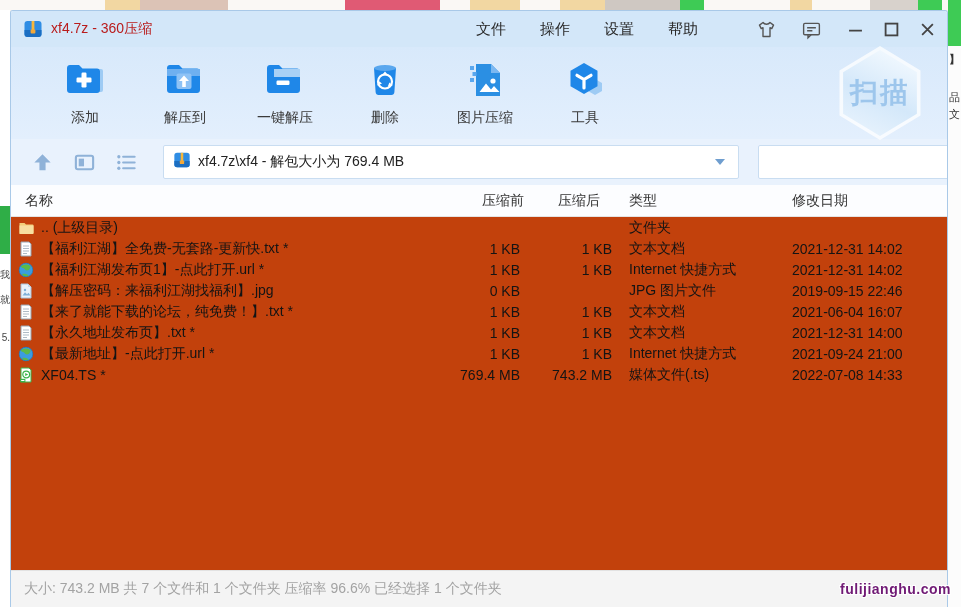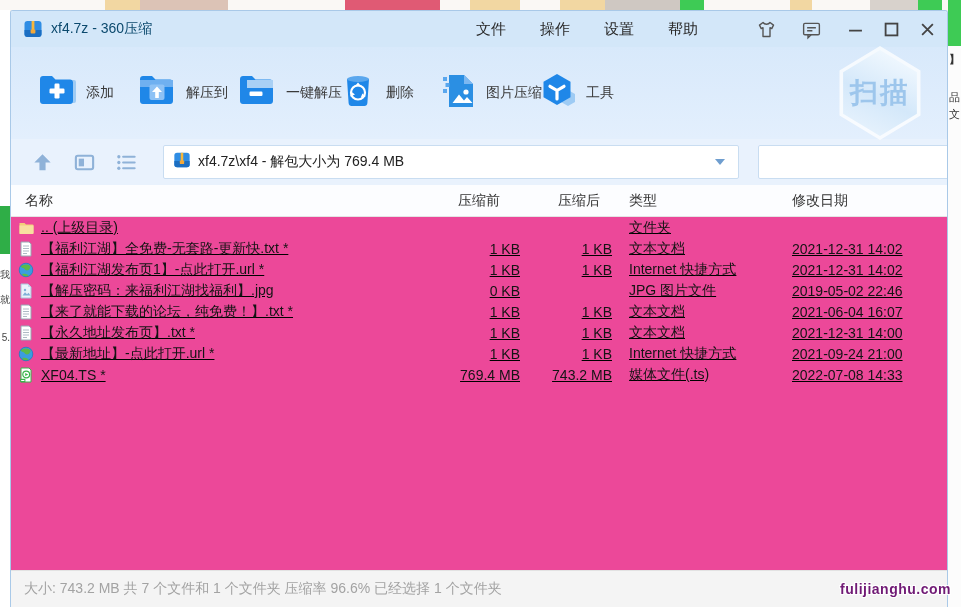--- a/index.html
+++ b/index.html
@@ -17,30 +17,30 @@
   .bg-left .frag { position:absolute; right:0; font-size:10px; color:#444; white-space:nowrap; }
 
   
   .window { position:absolute; left:10px; top:10px; width:938px; height:597px;
             border:1px solid #a9c9e8; border-bottom:none; border-radius:3px 3px 0 0;
             background:#fff; display:flex; flex-direction:column; overflow:hidden; }
 
   
   .titlebar { flex:0 0 36px; background:#d3e7f9; display:flex; align-items:center; padding:0 12px 0 12px; }
   .titlebar .app-icon { flex:none; margin-right:8px; display:flex; }
-  .titlebar .title { font-size:14px; color:#0c4a6e; white-space:nowrap; }
+  .titlebar .title { font-size:14px; color:#b91c1c; white-space:nowrap; }
   .menus { display:flex; margin-left:auto; gap:34px; }
   .menu-item { font-size:15px; color:#2a2a2a; cursor:default; }
   .tb-icons { display:flex; gap:24px; margin-left:58px; align-items:center; }
   .win-controls { display:flex; gap:21px; margin-left:26px; align-items:center; }
   .wc-btn, .tb-icon-btn { display:flex; align-items:center; justify-content:center; }
 
   
   .toolbar { flex:0 0 92px; background:linear-gradient(#d8e9fb,#e3effd); display:flex; align-items:center; padding-left:24px; position:relative; }
-  .tool-btn { width:100px; display:flex; flex-direction:row; align-items:center; gap:5px; cursor:default; }
+  .tool-btn { width:100px; display:flex; flex-direction:column; align-items:center; gap:5px; cursor:default; }
   .tool-btn .lbl { font-size:14px; color:#3a3a3a; white-space:nowrap; }
   .scan-badge { position:absolute; right:22px; top:-1px; width:90px; height:94px;
                 clip-path:polygon(50% 0%,95% 26%,95% 74%,50% 100%,5% 74%,5% 26%);
                 background:rgba(255,255,255,.75); display:flex; }
   .scan-inner { position:absolute; left:4px; top:4px; right:4px; bottom:4px;
                 clip-path:polygon(50% 0%,95% 26%,95% 74%,50% 100%,5% 74%,5% 26%);
                 background:linear-gradient(205deg,#f6fbff 5%,#d4e8fa 55%,#eaf4fd 95%);
                 display:flex; align-items:center; justify-content:center; }
   .scan-inner span { font-size:28px; font-weight:bold; color:#9dc6ec; letter-spacing:2px; }
 
@@ -51,23 +51,23 @@
                 display:flex; align-items:center; padding:0 4px 0 9px; }
   .addressbar .addr-text { flex:1; font-size:14px; color:#222; margin-left:7px; white-space:nowrap; overflow:hidden; }
   .addr-drop { flex:none; width:28px; height:28px; display:flex; align-items:center; justify-content:center; }
   .searchbox { flex:1; height:34px; background:#fff; border:1px solid #c9ddf1; border-radius:2px;
                display:flex; align-items:center; padding:0 9px; }
   .searchbox input { flex:1; border:none; outline:none; font-size:14px; color:#222; background:transparent; font-family:inherit; }
 
   
   .grid-cols { display:grid; grid-template-columns:435px 78px 92px 166px auto; }
   .header-row { flex:0 0 32px; background:#fcfdff; border-bottom:1px solid #e4e4e4; align-items:center; font-size:14px; color:#333; }
-  .h-name { padding-left:14px; } .h-pre { padding-left:12px; } .h-post { padding-left:34px; }
+  .h-name { padding-left:14px; } .h-pre { padding-left:12px;text-align:right; } .h-post { padding-left:34px; }
   .h-type { padding-left:13px; } .h-date { padding-left:10px; }
-  .list { flex:1 1 auto; background:#ec4899; overflow:hidden;text-decoration:underline; }
+  .list { flex:1 1 auto; background:#c2410c; overflow:hidden; }
   .row { height:21px; align-items:center; font-size:14px; color:#141414; cursor:default; }
   .cell-name { display:flex; align-items:center; gap:7px; padding-left:7px; white-space:nowrap; overflow:hidden; }
   .cell-name svg { flex:none; }
   .cell-pre, .cell-post { text-align:right; padding-right:4px; white-space:nowrap; }
   .cell-type { padding-left:13px; white-space:nowrap; } .cell-date { padding-left:10px; white-space:nowrap; }
 
   
   .statusbar { flex:0 0 37px; background:#f4f4f4; border-top:1px solid #e2e2e2; display:flex; align-items:center; padding-left:13px; }
   .statusbar span { font-size:14px; color:#a3a3a3; white-space:nowrap; }
 
@@ -354,21 +354,21 @@
             <path d="M3 1h7l3 3v11H3z" fill="#eaf3fb" stroke="#a9c3da"></path>
             <path d="M10 1l3 3h-3z" fill="#c3d9ec"></path>
             <circle cx="7" cy="7" r="1.2" fill="#7fb0d8"></circle>
             <path d="M4.5 12.5L7 9.3l2 2 1.5-1.5 2 2.7z" fill="#7fb0d8"></path>
           </svg>
         <span>【解压密码：来福利江湖找福利】.jpg</span>
       </span>
       <span class="cell-pre">0 KB</span>
       <span class="cell-post"></span>
       <span class="cell-type">JPG 图片文件</span>
-      <span class="cell-date">2019-05-02 22:46</span>
+      <span class="cell-date">2019-09-15 22:46</span>
     </div>
 
     <div class="row grid-cols">
       <span class="cell-name">
         <svg width="16" height="16" viewBox="0 0 16 16">
             <path d="M3 1h8l2 2v12H3z" fill="#fff" stroke="#98a6b3"></path>
             <path d="M5 5h6M5 7.5h6M5 10h6M5 12.5h4" stroke="#aebbc6"></path>
           </svg>
         <span>【来了就能下载的论坛，纯免费！】.txt *</span>
       </span>

